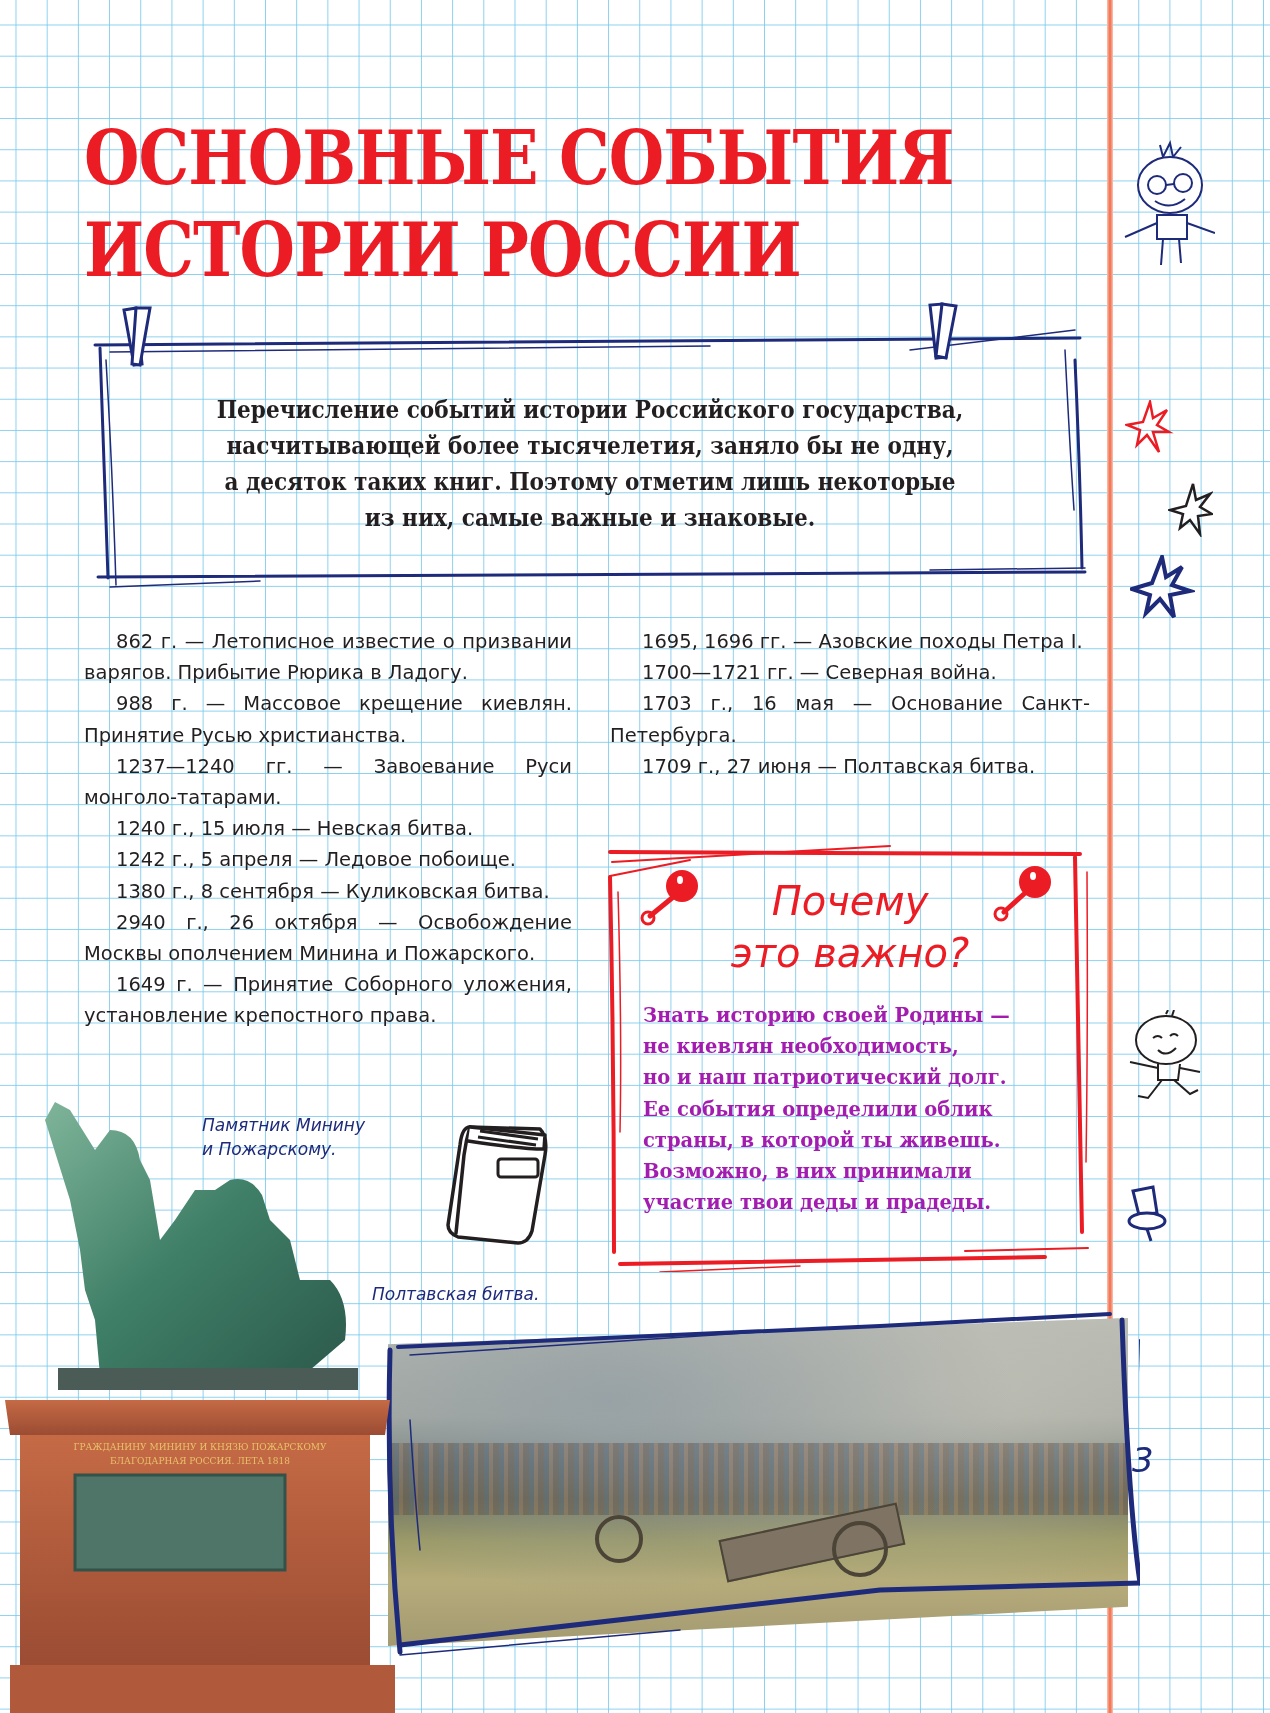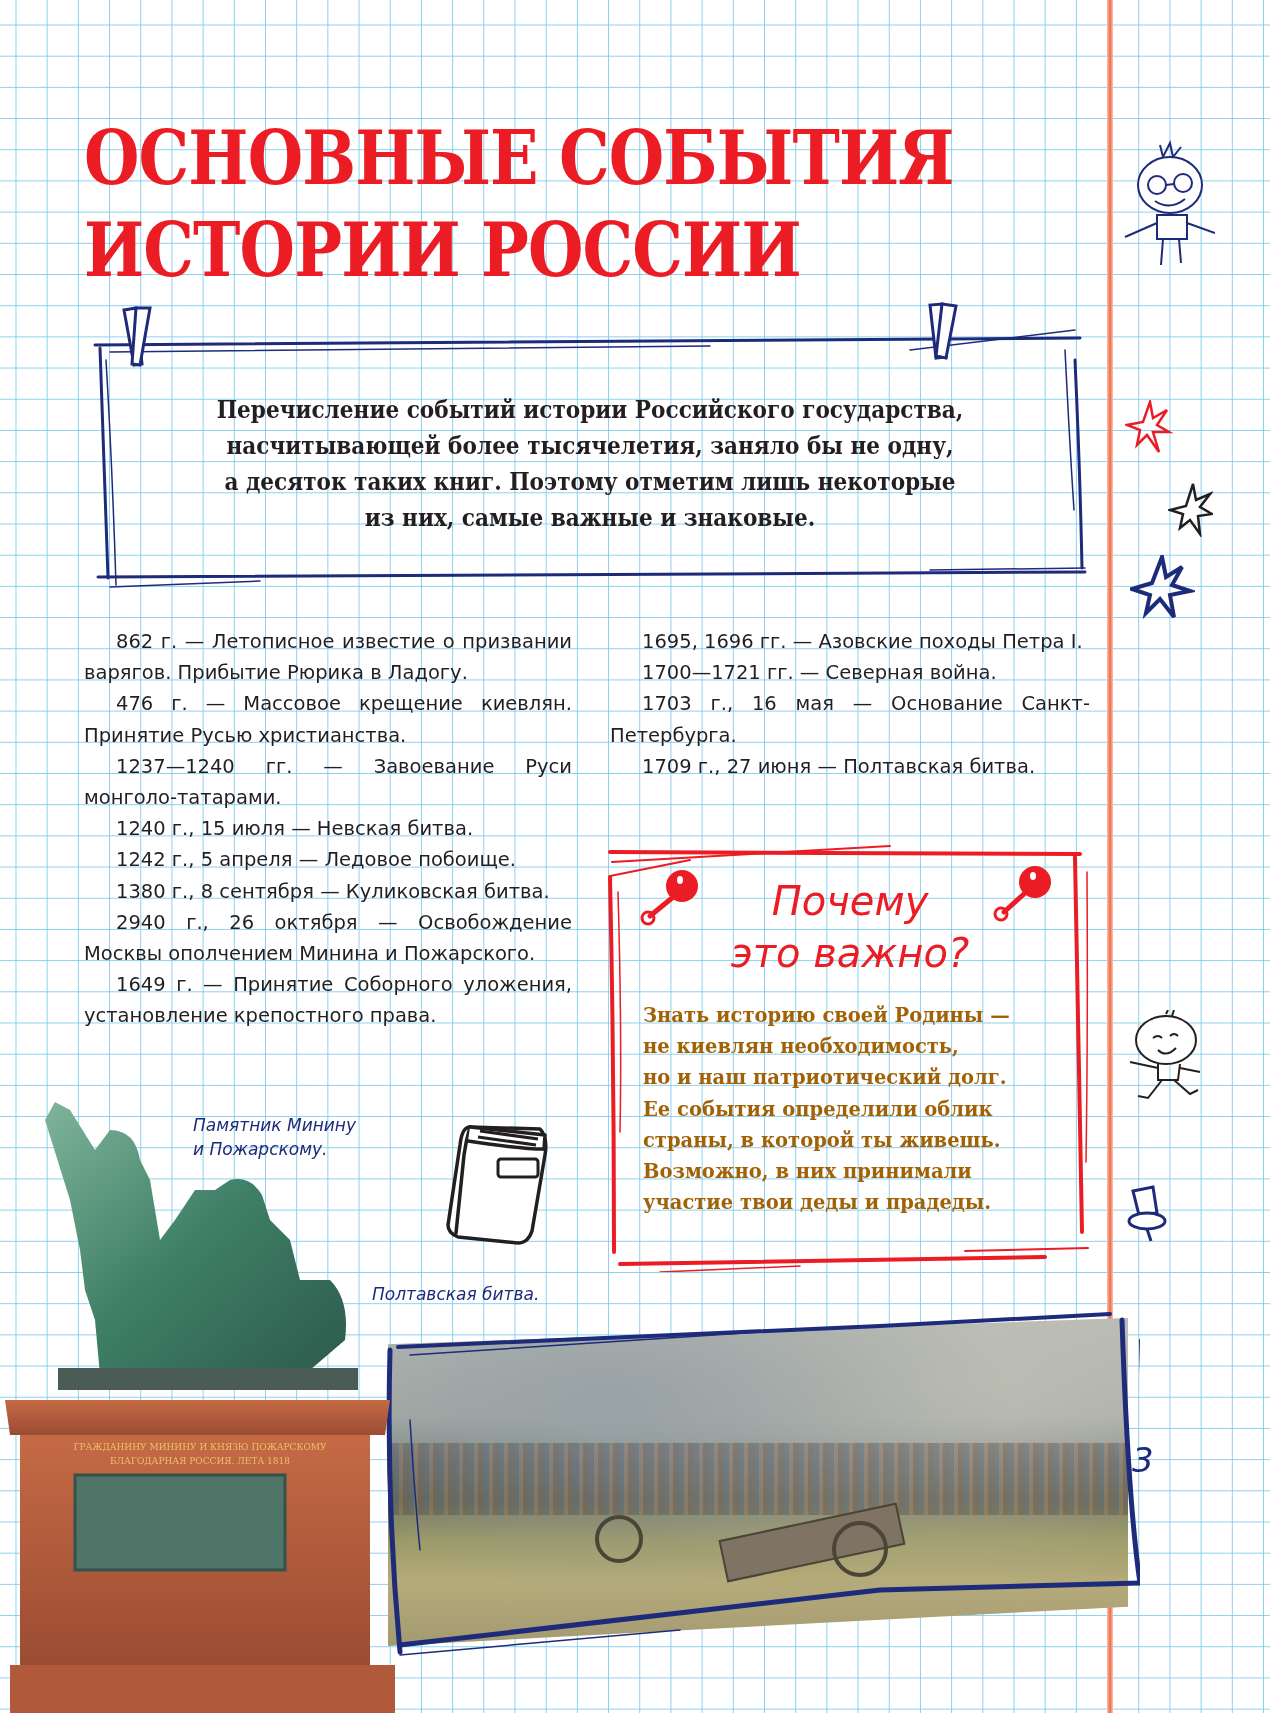--- a/index.html
+++ b/index.html
@@ -42,27 +42,27 @@
   .col-right { left: 610px; top: 626px; width: 480px; }
   .why-frame { left: 600px; top: 832px; width: 490px; height: 440px; }
   .why-title {
     left: 660px; top: 875px; width: 380px; text-align: center;
     font-family: "DejaVu Sans", sans-serif; font-style: italic;
     color: #ec1c24; font-size: 40px; line-height: 52px;
   }
   .why-text {
     left: 643px; top: 1000px; width: 420px;
     font-family: "DejaVu Serif", serif; font-weight: bold;
-    font-size: 19.5px; line-height: 31.2px; color: #a16207;
+    font-size: 19.5px; line-height: 31.2px; color: #a21caf;
   }
   .caption {
     font-family: "DejaVu Sans", sans-serif; font-style: italic;
     color: #1e2a7a; font-size: 17px; line-height: 24px;
   }
-  .cap-monument { left: 193px; top: 1113px; width: 230px; }
+  .cap-monument { left: 202px; top: 1113px; width: 230px; }
   .cap-poltava { left: 372px; top: 1282px; width: 250px; }
   .painting {
     left: 388px; top: 1318px; width: 740px; height: 328px;
     clip-path: polygon(0% 8%, 100% 0%, 100% 88%, 0% 100%);
     background:
       radial-gradient(ellipse at 30% 25%, rgba(150,160,165,0.9), transparent 55%),
       radial-gradient(ellipse at 75% 20%, rgba(190,190,180,0.9), transparent 55%),
       linear-gradient(to bottom, #b9bdb6 0%, #a7aba3 30%, #6e7b74 45%, #6a6e54 55%, #9c9a63 68%, #b5ab7a 80%, #a49a72 100%);
   }
   .painting-frame { left: 380px; top: 1300px; width: 760px; height: 370px; }
@@ -107,21 +107,21 @@
 
 <div class="abs intro-text">
   <div>Перечисление событий истории Российского государства,</div>
   <div>насчитывающей более тысячелетия, заняло бы не одну,</div>
   <div>а десяток таких книг. Поэтому отметим лишь некоторые</div>
   <div>из них, самые важные и знаковые.</div>
 </div>
 
 <div class="abs events-col col-left">
   <p>862 г. — Летописное известие о призвании варягов. Прибытие Рюрика в Ладогу.</p>
-  <p>476 г. — Массовое крещение киевлян. Принятие Русью христианства.</p>
+  <p>988 г. — Массовое крещение киевлян. Принятие Русью христианства.</p>
   <p>1237—1240 гг. — Завоевание Руси монголо-татарами.</p>
   <p>1240 г., 15 июля — Невская битва.</p>
   <p>1242 г., 5 апреля — Ледовое побоище.</p>
   <p>1380 г., 8 сентября — Куликовская битва.</p>
   <p>2940 г., 26 октября — Освобождение Москвы ополчением Минина и Пожарского.</p>
   <p>1649 г. — Принятие Соборного уложения, установление крепостного права.</p>
 </div>
 
 <div class="abs events-col col-right">
   <p>1695, 1696 гг. — Азовские походы Петра I.</p>

